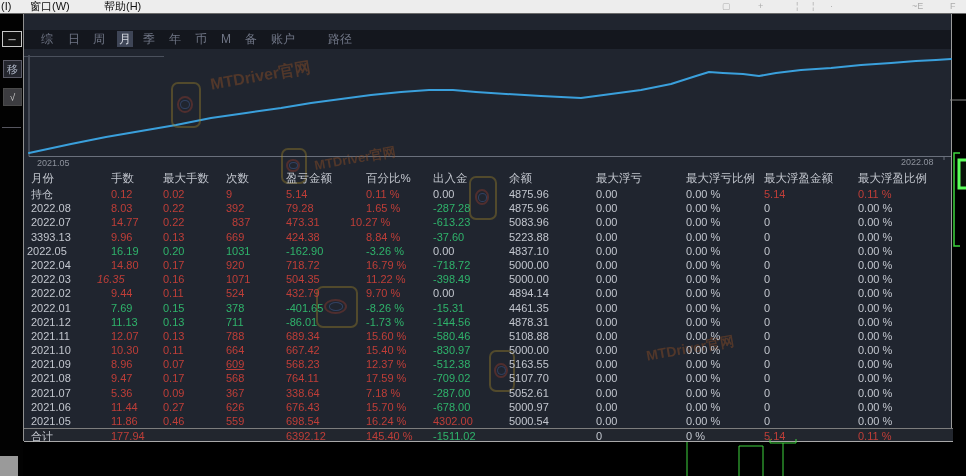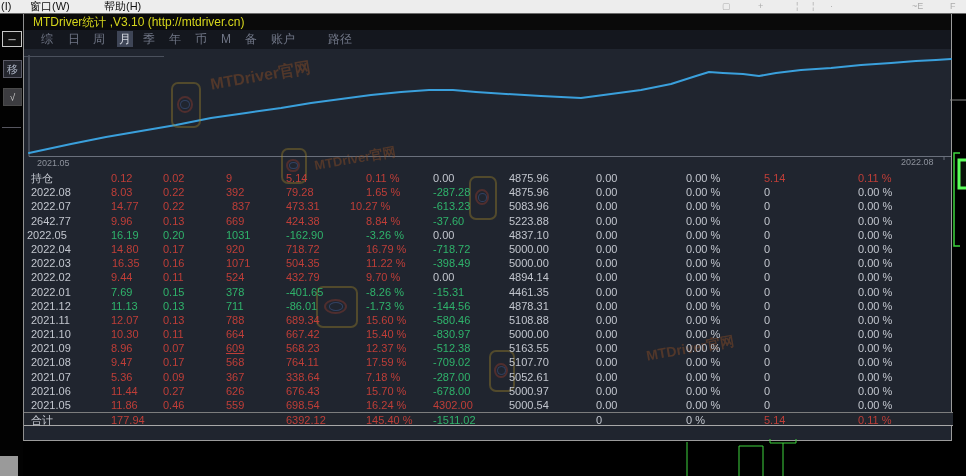--- a/index.html
+++ b/index.html
@@ -84,21 +84,20 @@
       <span>移</span>
     </div>
     <div class="lbtn btn-check">
       <span>√</span>
     </div>
     <div class="ldiv"></div>
   </div>
   <div class="graychip"></div>
 
   <div class="panel">
-    <div class="titlebar">MTDriver统计 ,V3.10 (http://mtdriver.cn)</div>
     <div class="tabbar" id="tabbar">
         <span class="tab" style="left: 15px;">综</span>
         <span class="tab" style="left: 42px;">日</span>
         <span class="tab" style="left: 67px;">周</span>
         <span class="tab active" style="left: 93px;">月</span>
         <span class="tab" style="left: 117px;">季</span>
         <span class="tab" style="left: 143px;">年</span>
         <span class="tab" style="left: 169px;">币</span>
         <span class="tab" style="left: 195px;">M</span>
         <span class="tab" style="left: 219px;">备</span>
@@ -136,20 +135,34 @@
         <div class="c1"></div>
         <div class="c2"></div>
       </div>
     <div class="wm" style="left:465px; top:336px; width:26px; height:42px">
         <div class="c1"></div>
         <div class="c2"></div>
       </div>
     <span class="wmtext" style="left:622px; top:326px; font-size:14px">MTDriver官网</span>
 
     <div class="tablearea" id="tablearea">
+        <div class="trow thead">
+          <span class="c-w" style="left: 7px;">月份</span>
+          <span class="c-w" style="left: 87px;">手数</span>
+          <span class="c-w" style="left: 139px;">最大手数</span>
+          <span class="c-w" style="left: 202px;">次数</span>
+          <span class="c-w" style="left: 262px;">盈亏金额</span>
+          <span class="c-w" style="left: 342px;">百分比%</span>
+          <span class="c-w" style="left: 409px;">出入金</span>
+          <span class="c-w" style="left: 485px;">余额</span>
+          <span class="c-w" style="left: 572px;">最大浮亏</span>
+          <span class="c-w" style="left: 662px;">最大浮亏比例</span>
+          <span class="c-w" style="left: 740px;">最大浮盈金额</span>
+          <span class="c-w" style="left: 834px;">最大浮盈比例</span>
+        </div>
         <div class="trow ">
           <span class="c-w" style="left: 7px;">持仓</span>
           <span class="c-r" style="left: 87px;">0.12</span>
           <span class="c-r" style="left: 139px;">0.02</span>
           <span class="c-r" style="left: 202px;">9</span>
           <span class="c-r" style="left: 262px;">5.14</span>
           <span class="c-r" style="left: 342px;">0.11 %</span>
           <span class="c-w" style="left: 409px;">0.00</span>
           <span class="c-w" style="left: 485px;">4875.96</span>
           <span class="c-w" style="left: 572px;">0.00</span>
@@ -179,21 +192,21 @@
           <span class="c-r" style="left: 262px;">473.31</span>
           <span class="c-r" style="left: 326px;">10.27 %</span>
           <span class="c-g" style="left: 409px;">-613.23</span>
           <span class="c-w" style="left: 485px;">5083.96</span>
           <span class="c-w" style="left: 572px;">0.00</span>
           <span class="c-w" style="left: 662px;">0.00 %</span>
           <span class="c-w" style="left: 740px;">0</span>
           <span class="c-w" style="left: 834px;">0.00 %</span>
         </div>
         <div class="trow ">
-          <span class="c-w" style="left: 7px;">2642.77</span>
+          <span class="c-w" style="left: 7px;">3393.13</span>
           <span class="c-r" style="left: 87px;">9.96</span>
           <span class="c-r" style="left: 139px;">0.13</span>
           <span class="c-r" style="left: 202px;">669</span>
           <span class="c-r" style="left: 262px;">424.38</span>
           <span class="c-r" style="left: 342px;">8.84 %</span>
           <span class="c-g" style="left: 409px;">-37.60</span>
           <span class="c-w" style="left: 485px;">5223.88</span>
           <span class="c-w" style="left: 572px;">0.00</span>
           <span class="c-w" style="left: 662px;">0.00 %</span>
           <span class="c-w" style="left: 740px;">0</span>
@@ -222,21 +235,21 @@
           <span class="c-r" style="left: 342px;">16.79 %</span>
           <span class="c-g" style="left: 409px;">-718.72</span>
           <span class="c-w" style="left: 485px;">5000.00</span>
           <span class="c-w" style="left: 572px;">0.00</span>
           <span class="c-w" style="left: 662px;">0.00 %</span>
           <span class="c-w" style="left: 740px;">0</span>
           <span class="c-w" style="left: 834px;">0.00 %</span>
         </div>
         <div class="trow ">
           <span class="c-w" style="left: 7px;">2022.03</span>
-          <span class="c-r" style="left: 88px;">16.35</span>
+          <span class="c-r" style="left: 73px; font-style: italic;">16.35</span>
           <span class="c-r" style="left: 139px;">0.16</span>
           <span class="c-r" style="left: 202px;">1071</span>
           <span class="c-r" style="left: 262px;">504.35</span>
           <span class="c-r" style="left: 342px;">11.22 %</span>
           <span class="c-g" style="left: 409px;">-398.49</span>
           <span class="c-w" style="left: 485px;">5000.00</span>
           <span class="c-w" style="left: 572px;">0.00</span>
           <span class="c-w" style="left: 662px;">0.00 %</span>
           <span class="c-w" style="left: 740px;">0</span>
           <span class="c-w" style="left: 834px;">0.00 %</span>

